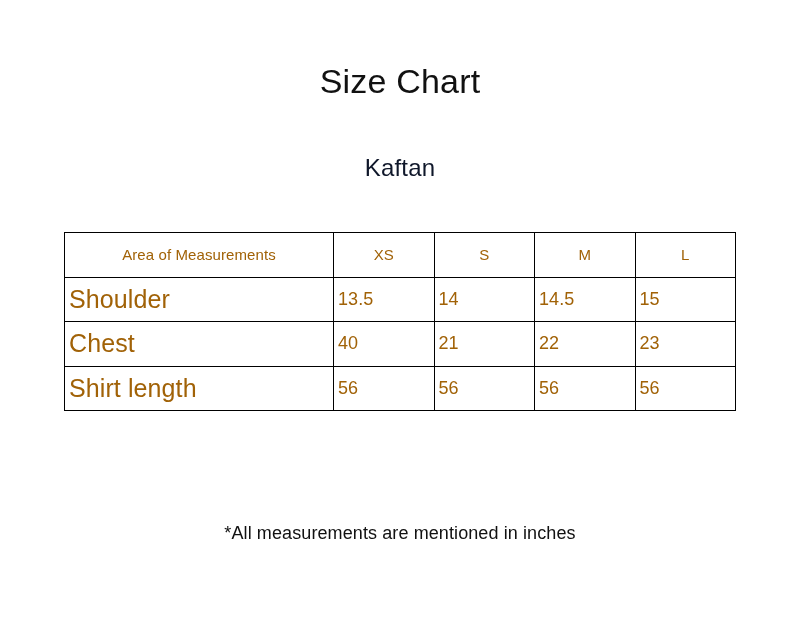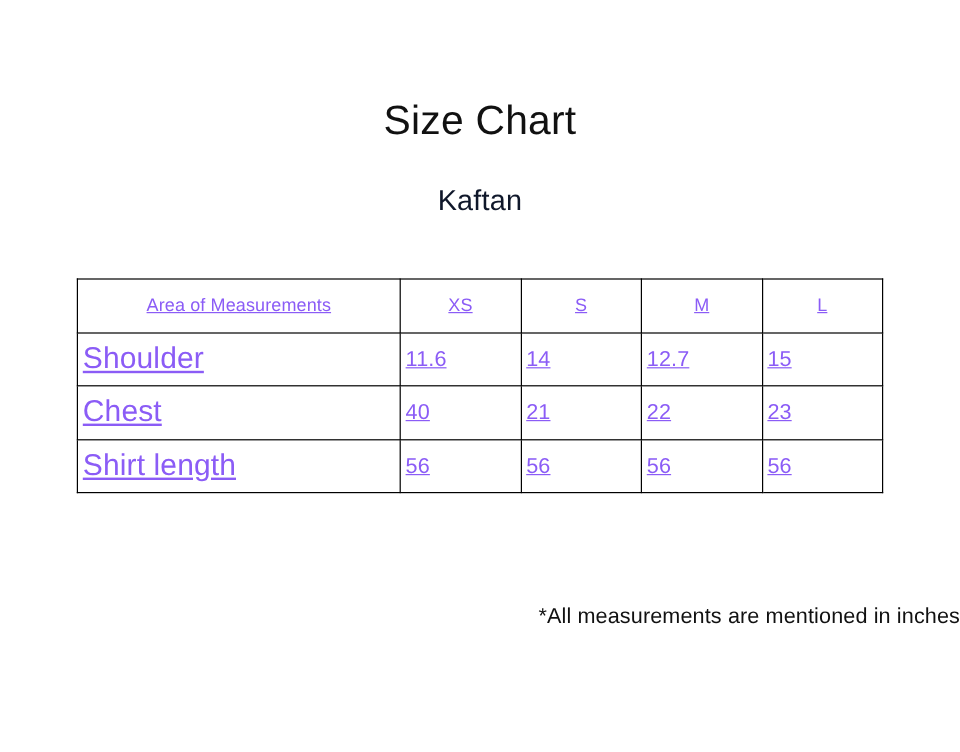--- a/index.html
+++ b/index.html
@@ -21,21 +21,21 @@
     position: relative;
     width: 800px;
     height: 627px;
     background: #ffffff;
   }
 
   
   .title {
     position: absolute;
     left: 0;
-    top: 80px;
+    top: 60px;
     width: 800px;
     text-align: center;
     font-size: 34px;
     font-weight: 400;
     letter-spacing: 0.2px;
     line-height: 42px;
     color: #111111;
   }
 
   .subtitle {
@@ -66,23 +66,22 @@
     background: #ffffff;
   }
 
   table.size-table td,
   table.size-table th {
     border: 1.6px solid #000000;
     vertical-align: middle;
     height: 44.5px;
     padding: 0 4px;
     font-weight: 400;
-    color: #8b5cf6;
+    color: #a16207;
     box-sizing: border-box;
-    text-decoration: underline;
   }
 
   
   col.col-label { width: 269px; }
   col.col-size  { width: 100.5px; }
 
   
   table.size-table thead th {
     font-size: 15px;
     letter-spacing: 0.1px;
@@ -97,23 +96,23 @@
     font-size: 25px;
   }
   table.size-table tbody td.value {
     font-size: 18px;
   }
 
   
   .notes {
     position: absolute;
     left: 0;
-    top: 498px;
+    top: 518px;
     width: 800px;
-    text-align: right;
+    text-align: center;
   }
   .note {
     font-size: 18px;
     line-height: 31px;
     font-weight: 400;
     color: #111111;
     letter-spacing: 0.1px;
   }
 </style>
 </head>
@@ -139,23 +138,23 @@
           <th>Area of Measurements</th>
           <th>XS</th>
           <th>S</th>
           <th>M</th>
           <th>L</th>
         </tr>
       </thead>
       <tbody>
         <tr>
           <td class="row-label">Shoulder</td>
-          <td class="value">11.6</td>
+          <td class="value">13.5</td>
           <td class="value">14</td>
-          <td class="value">12.7</td>
+          <td class="value">14.5</td>
           <td class="value">15</td>
         </tr>
         <tr>
           <td class="row-label">Chest</td>
           <td class="value">40</td>
           <td class="value">21</td>
           <td class="value">22</td>
           <td class="value">23</td>
         </tr>
         <tr>

